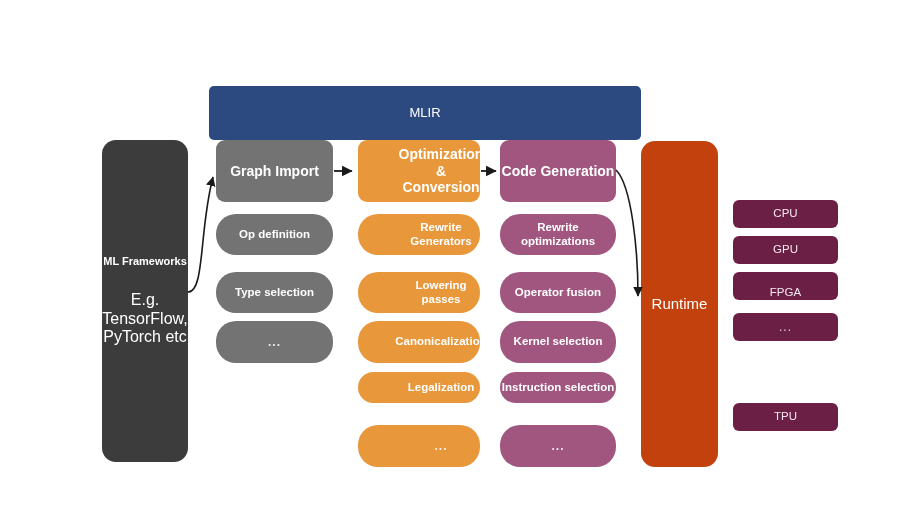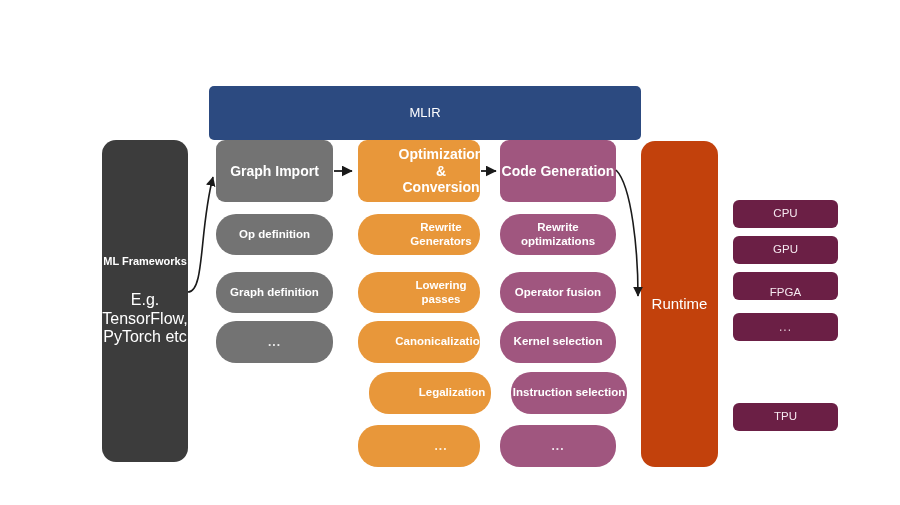--- a/index.html
+++ b/index.html
@@ -83,21 +83,21 @@
 
   
   .c1 { left: 216px; width: 117px; }
   .c2 { left: 358px; width: 122px; }
   .c3 { left: 500px; width: 116px; }
 
   .head-y  { top: 140px; height: 62px; }
   .r1 { top: 214px; height: 41px; }
   .r2 { top: 272px; height: 41px; }
   .r3 { top: 321px; height: 42px; }
-  .r4 { top: 372px; height: 42px; margin-left: 11px; }
+  .r4 { top: 372px; height: 31px; }
   .r5 { top: 425px; height: 42px; }
 
   .ellipsis {
     letter-spacing: 1px;
     font-size: 12px;
     opacity: 0.85;
   }
   
   .hw {
     left: 733px;
@@ -138,21 +138,21 @@
     <span class="p-sub">E.g. TensorFlow, PyTorch etc</span>
   </div>
 
   <div class="box stage-head col-blue c1 head-y">
     <span>Graph Import</span>
   </div>
   <div class="box stage-sub col-blue c1 r1">
     <span>Op definition</span>
   </div>
   <div class="box stage-sub col-blue c1 r2">
-    <span>Graph definition</span>
+    <span>Type selection</span>
   </div>
   <div class="box stage-sub col-blue c1 r3">
     <span class="ellipsis">...</span>
   </div>
 
   <div class="box stage-head col-orange c2 head-y">
     <span>Optimization &amp; Conversion</span>
   </div>
   <div class="box stage-sub col-orange c2 r1">
     <span>Rewrite Generators</span>

